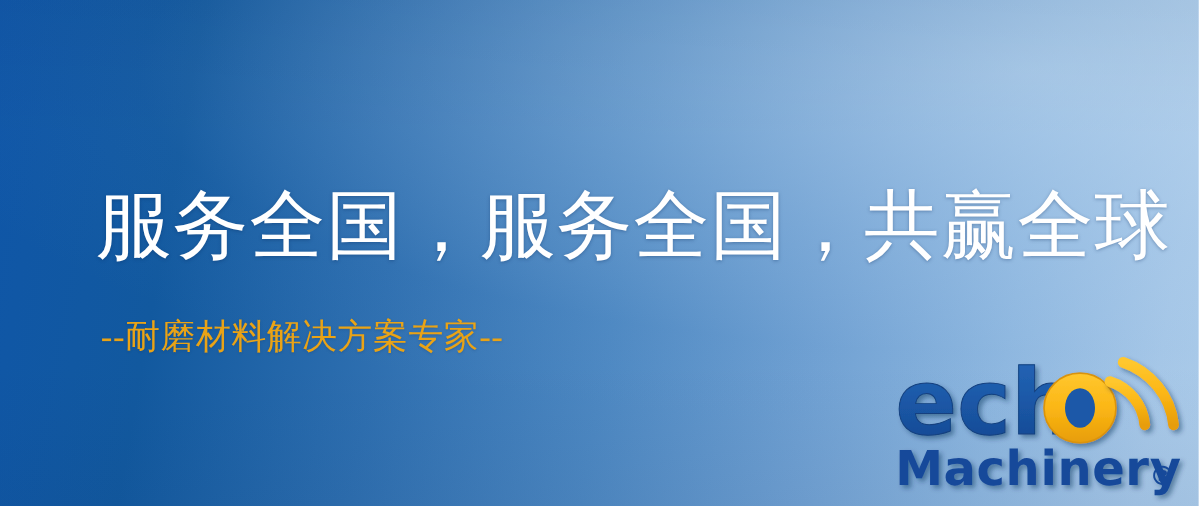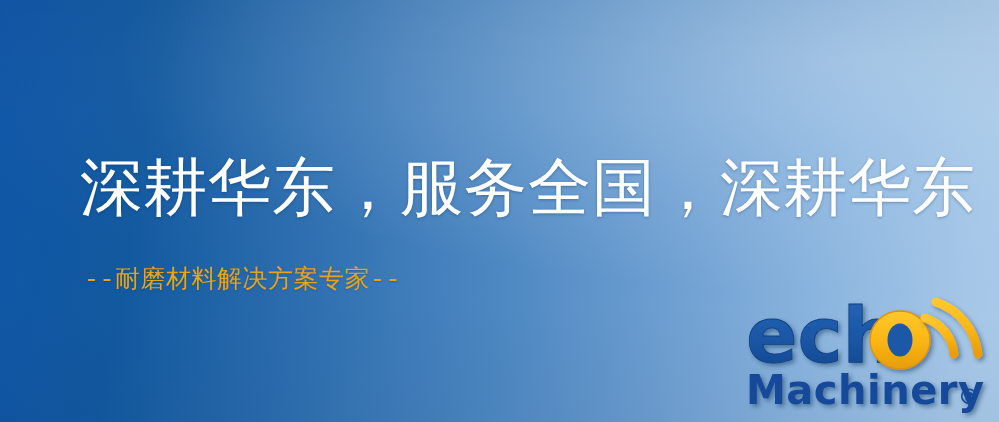--- a/index.html
+++ b/index.html
@@ -60,22 +60,22 @@
     white-space: nowrap;
     text-shadow: 0 1px 3px rgba(10,40,90,0.35);
   }
 
   
   .subtitle {
     position: absolute;
     left: 84px;
     top: 266px;
     color: #e9a316;
-    font-family: Liberation Mono, monospace;
-    font-size: 25px;
+    font-family: Liberation Serif, serif;
+    font-size: 29px;
     line-height: 30px;
     letter-spacing: 0.5px;
     white-space: nowrap;
     text-shadow: 0 1px 2px rgba(20,50,100,0.25);
   }
 
   
   .logo {
     position: absolute;
     left: 742px;
@@ -91,21 +91,21 @@
 </style>
 </head>
 <body>
 
 <div id="banner">
 
   <div class="bg-base"></div>
   <div class="bg-sheen"></div>
   <div class="bg-shade"></div>
 
-  <div class="headline">深耕华东，服务全国，深耕华东</div>
+  <div class="headline">服务全国，服务全国，共赢全球</div>
 
   <div class="subtitle">--耐磨材料解决方案专家--</div>
 
   <div class="logo">
     <svg class="logo-svg" viewBox="0 0 257 130" xmlns="http://www.w3.org/2000/svg">
       <defs>
         <linearGradient id="blueGrad" x1="0" y1="0" x2="0" y2="1">
           <stop offset="0%" stop-color="#2766b8"></stop>
           <stop offset="45%" stop-color="#1b59a8"></stop>
           <stop offset="100%" stop-color="#15458f"></stop>

